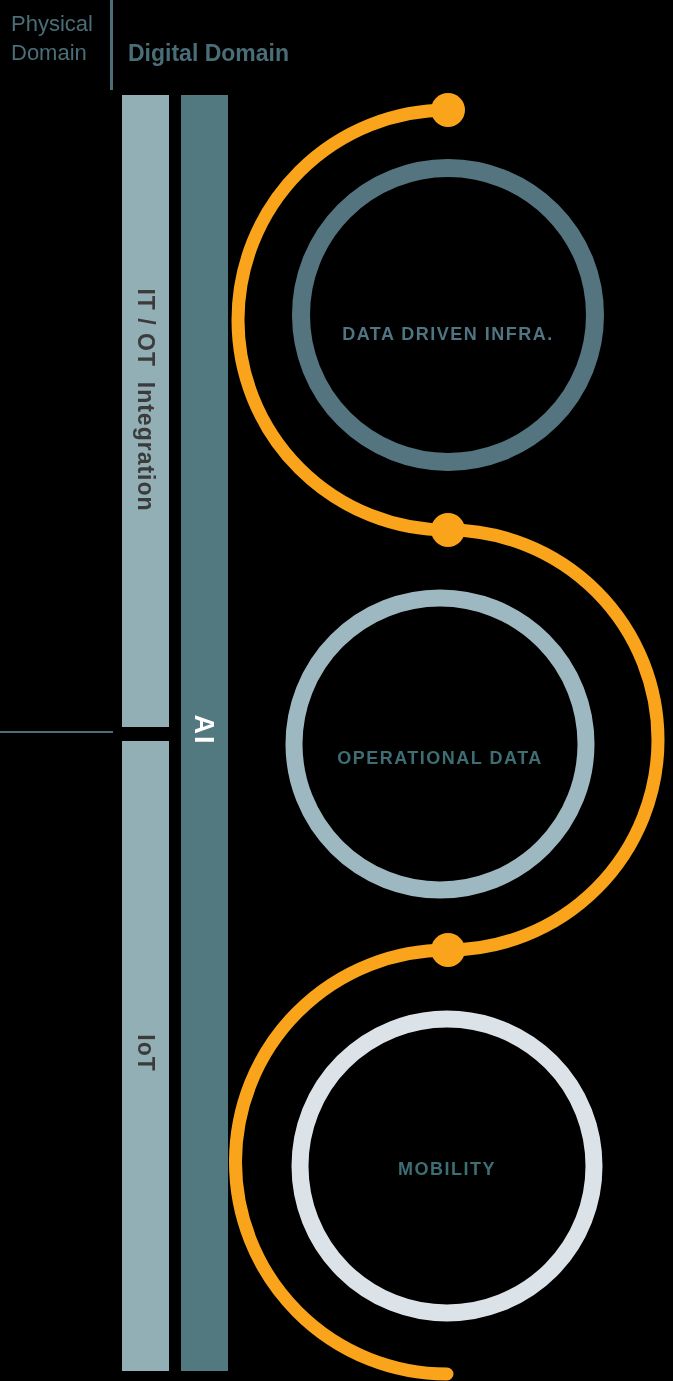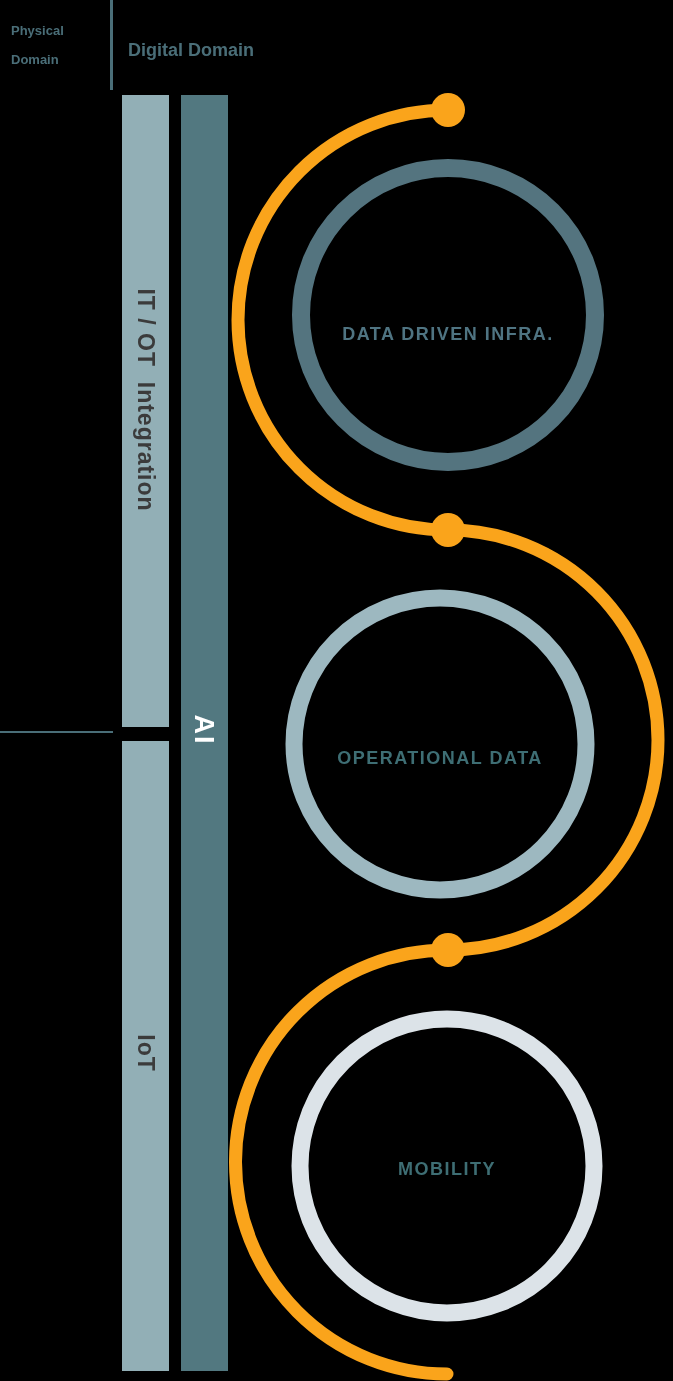--- a/index.html
+++ b/index.html
@@ -25,40 +25,40 @@
     width: 673px;
     height: 1381px;
     background: #000;
     overflow: hidden;
   }
 
   
   .physical-label {
     position: absolute;
     left: 11px;
-    top: 16px;
+    top: 9px;
     width: 84px;
-    font-size: 13px;
-    font-weight: bold;
+    font-size: 22px;
+    font-weight: normal;
     line-height: 29px;
     color: var(--header-teal);
   }
   .domain-divider {
     position: absolute;
     left: 110px;
     top: 0;
     width: 3px;
     height: 90px;
     background: var(--header-teal);
   }
   .digital-label {
     position: absolute;
     left: 128px;
     top: 40px;
-    font-size: 18px;
+    font-size: 23px;
     font-weight: bold;
     color: var(--header-teal);
     white-space: nowrap;
   }
 
   
   .bar { position: absolute; width: 47px; }
   .bar-itot  { left: 122px; top: 95px;  height: 632px; background: var(--bar-light); }
   .bar-iot   { left: 122px; top: 741px; height: 630px; background: var(--bar-light); }
   .bar-ai    { left: 181px; top: 95px;  height: 1276px; background: var(--bar-dark); }

